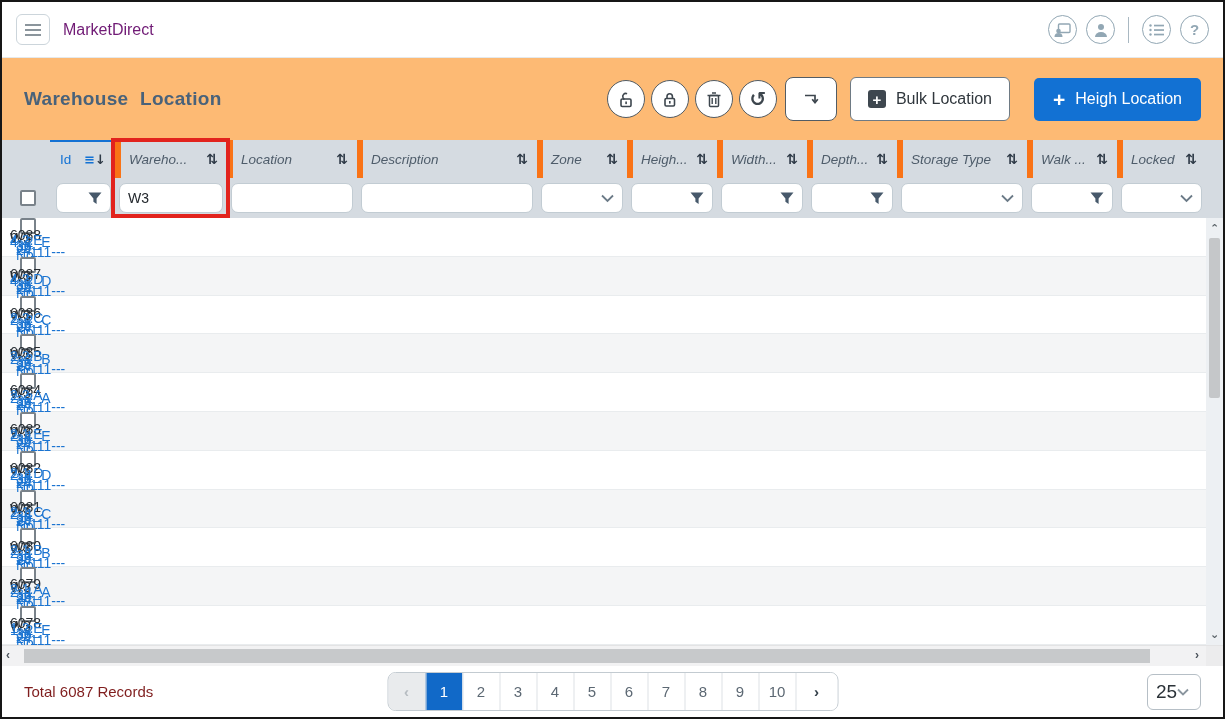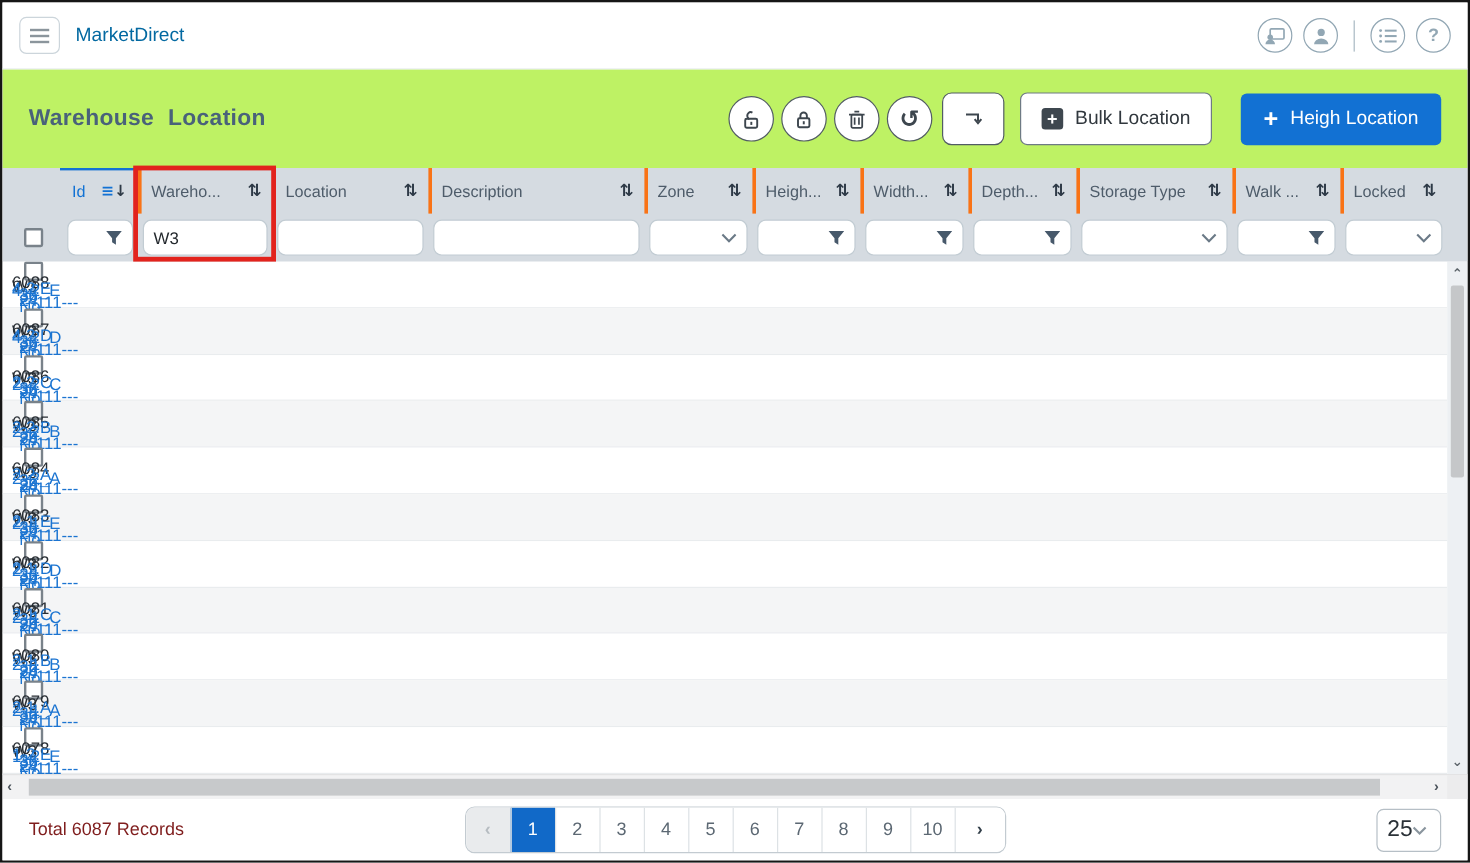--- a/index.html
+++ b/index.html
@@ -3,43 +3,43 @@
 <meta charset="utf-8">
 <style>
   * { margin:0; padding:0; box-sizing:border-box; }
   body { font-family:"Liberation Sans","DejaVu Sans",sans-serif; background:#fff; }
   .frame { width:1225px; height:719px; border:2px solid #161616; background:#fff; overflow:hidden; position:relative; }
 
   
   .topbar { height:56px; background:#fff; display:flex; align-items:center; padding:0 14px; border-bottom:1px solid #e5e9ec; }
   .hamburger { width:34px; height:31px; border:1px solid #ccd5db; border-radius:6px; background:#fff; display:flex; flex-direction:column; justify-content:center; align-items:center; gap:3px; cursor:pointer; }
   .hamburger span { display:block; width:16px; height:2px; background:#8b959c; }
-  .brand { margin-left:13px; font-size:16px; color:#0369a1; }
+  .brand { margin-left:13px; font-size:16px; color:#701a75; }
   .topbar-right { margin-left:auto; display:flex; align-items:center; gap:9px; }
   .circ-icon { width:29px; height:29px; border:1.6px solid #92a7b4; border-radius:50%; display:flex; align-items:center; justify-content:center; color:#92a7b4; font-size:15px; font-weight:bold; background:#fff; }
   .tdivider { width:1px; height:26px; background:#a9b8c2; margin:0 4px; }
 
   
-  .titlebar { height:82px; background:#bef264; display:flex; align-items:center; padding:0 22px; }
+  .titlebar { height:82px; background:#fdba74; display:flex; align-items:center; padding:0 22px; }
   .page-title { font-size:19px; font-weight:bold; color:#49627a; letter-spacing:.3px; word-spacing:6px; }
   .actions { margin-left:auto; display:flex; align-items:center; }
   .circle-btn { width:38px; height:38px; border-radius:50%; border:1.6px solid #525c64; background:#fff; display:flex; align-items:center; justify-content:center; color:#3d464e; margin-left:6px; cursor:pointer; }
   .square-btn { width:52px; height:44px; border-radius:8px; border:1.6px solid #525c64; background:#fff; display:flex; align-items:center; justify-content:center; margin-left:8px; cursor:pointer; }
   .bulk-btn { height:44px; margin-left:13px; padding:0 17px; border:1.6px solid #6e7a84; border-radius:6px; background:#fff; display:flex; align-items:center; gap:10px; font-size:16px; color:#30373d; cursor:pointer; }
   .bulk-ico { width:18px; height:18px; background:#3e474f; border-radius:3px; color:#fff; font-size:15px; font-weight:bold; display:flex; align-items:center; justify-content:center; line-height:1; }
   .create-btn { height:43px; margin-left:24px; padding:0 19px; border:none; border-radius:5px; background:#1271d3; color:#fff; font-size:16px; display:flex; align-items:center; gap:10px; cursor:pointer; }
   .create-plus { font-size:21px; font-weight:bold; line-height:1; }
   .refresh-glyph { font-size:20px; font-weight:bold; line-height:1; font-family:"DejaVu Sans",sans-serif; }
 
   
   .grid { display:grid; }
   .thead { position:relative; background:#d5dbe1; }
   .header-row { height:38px; align-items:center; }
   .hcell { display:flex; align-items:center; justify-content:space-between; height:100%; padding:0 9px 0 8px; font-size:13.5px; color:#4e5c6a; cursor:pointer; }
-  .hcell.sep { border-left:3px solid #f97316; }
+  .hcell.sep { border-left:6px solid #f97316;font-style:italic; }
   .hcell .sort { font-family:"DejaVu Sans",sans-serif; font-size:14px; color:#2e3a47; font-weight:bold; }
   .hcell.sorted { color:#1272d4; }
   .idsort { font-family:"DejaVu Sans",sans-serif; font-size:13px; font-weight:bold; }
   .idsort .l1 { color:#1272d4; } .idsort .l2 { color:#2e3a47; }
   .sort-underline { position:absolute; left:48px; top:0; width:64px; height:2px; background:#1371d3; }
 
   .filter-row { height:40px; align-items:center; }
   .fwrap { height:100%; display:flex; align-items:center; }
   .fctl { flex:1; height:30px; margin:0 4px; background:#fff; border:1px solid #c2ccd3; border-radius:7px; display:flex; align-items:center; justify-content:flex-end; padding:0 8px; font-size:14px; color:#23282d; cursor:text; }
   .fctl.textval { justify-content:flex-start; }

